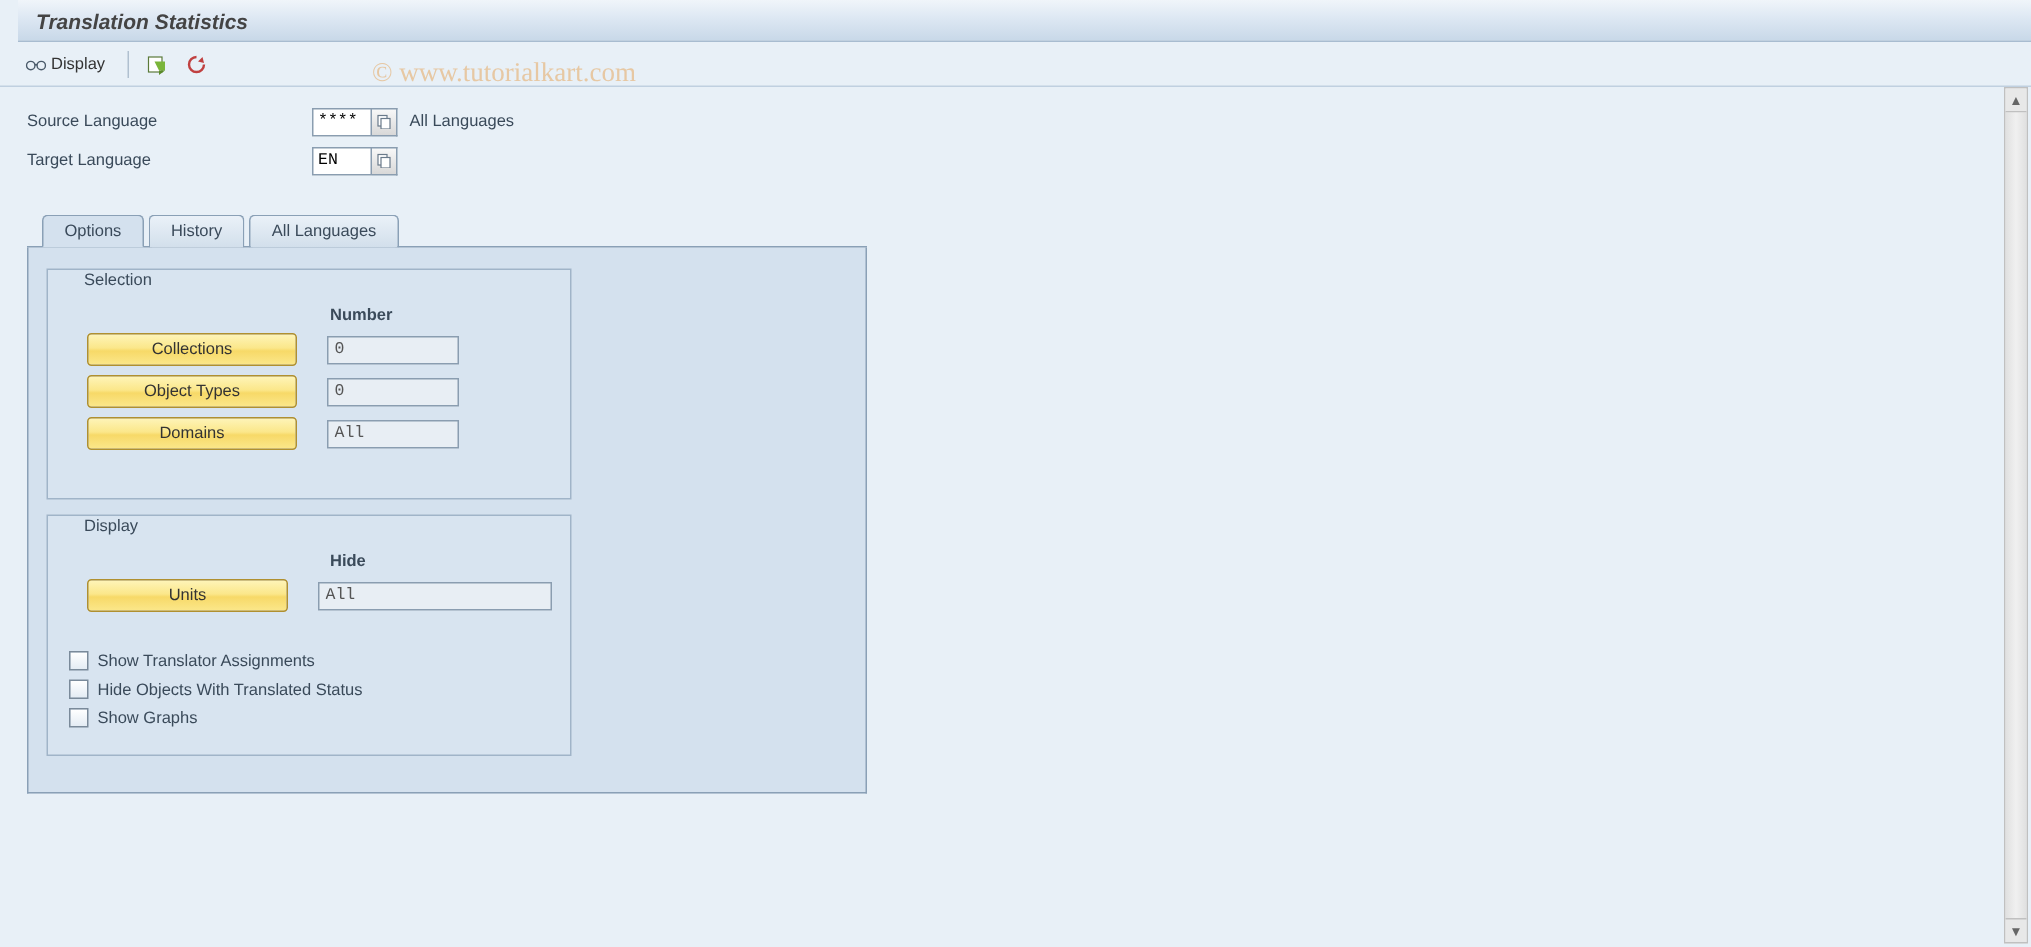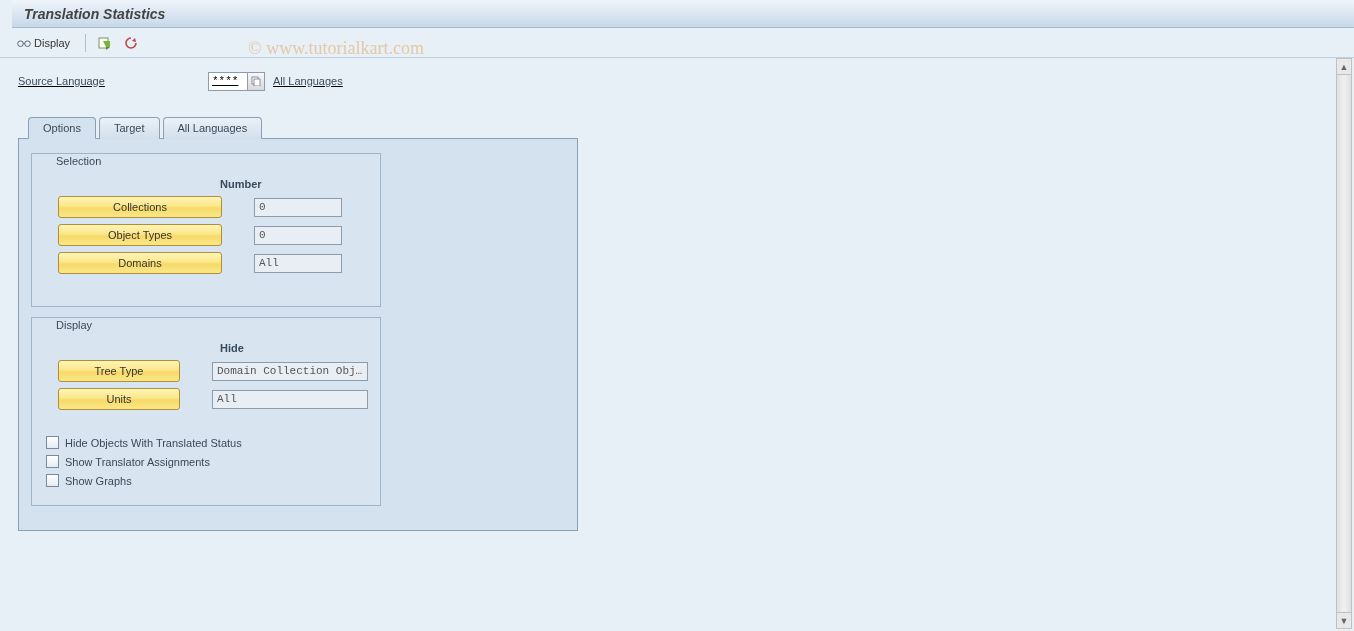--- a/index.html
+++ b/index.html
@@ -70,21 +70,20 @@
       font-size:9px; color:#666; cursor:pointer;
       border-bottom:1px solid #c0c0c0;
     }
     .scroll-btn.down { border-bottom:none; border-top:1px solid #c0c0c0;}
     .scroll-track { flex:1; background: linear-gradient(to right,#e0e0e0,#f0f0f0,#e0e0e0);}
     .form-row {
       display: flex;
       align-items: center;
       margin-bottom: 4px;
       height: 22px;
-      text-decoration: underline;
     }
     .form-label {
       width: 190px;
       color: #3a4a5a;
       font-size: 11px;
     }
     .input-box {
       background: #fff;
       border: 1px solid #8a9db0;
       height: 19px;
@@ -152,29 +151,29 @@
     }
     .group-box.titled { padding-top: 24px; }
     .col-header {
       font-size: 11px; color:#3a4a5a;
       margin-left: 176px;
       margin-bottom: 6px;
       font-weight: bold;
     }
     .btn-row { display:flex; align-items:center; margin-bottom:6px;}
     .sap-btn {
-      width: 164px; height: 22px;
+      width: 140px; height: 22px;
       background: linear-gradient(to bottom, #fef4b8 0%, #fbe78a 45%, #f7d968 55%, #fbe78a 100%);
       border: 1px solid #b09030;
       border-radius: 3px;
       font-size: 11px;
       color: #333;
       cursor: pointer;
       display:flex; align-items:center; justify-content:center;
-      margin-right: 32px;
+      margin-right: 20px;
       margin-left: 14px;
     }
     .num-field {
       width: 88px; height:19px;
       border:1px solid #8a9db0;
       background:#fff;
       font-family:'Courier New', monospace;
       font-size:11px;
       padding: 1px 4px;
       color:#333;
@@ -245,24 +244,34 @@
     <span class="input-box" style="width:40px;">****</span>
     <span class="f4-btn">
       <svg width="10" height="10" viewBox="0 0 10 10">
         <rect x="1" y="1" width="6" height="7" fill="#fff" stroke="#6a7a8a" stroke-width="0.8"></rect>
         <rect x="3" y="3" width="6" height="7" fill="#fff" stroke="#6a7a8a" stroke-width="0.8"></rect>
       </svg>
     </span>
     <span class="static-text">All Languages</span>
   </div>
 
+  <div class="form-row">
+    <span class="form-label">Target Language</span>
+    <span class="input-box" style="width:40px;">EN</span>
+    <span class="f4-btn">
+      <svg width="10" height="10" viewBox="0 0 10 10">
+        <rect x="1" y="1" width="6" height="7" fill="#fff" stroke="#6a7a8a" stroke-width="0.8"></rect>
+        <rect x="3" y="3" width="6" height="7" fill="#fff" stroke="#6a7a8a" stroke-width="0.8"></rect>
+      </svg>
+    </span>
+  </div>
 
   <div class="tab-strip" style="width:560px;text-align:center;">
     <div class="tab active">Options</div>
-    <div class="tab">Target</div>
+    <div class="tab">History</div>
     <div class="tab">All Languages</div>
   </div>
 
   <div class="tab-body">
 
     <div class="group-box titled" style="width:350px;">
       <span class="group-title">Selection</span>
       <div class="col-header">Number</div>
 
       <div class="btn-row">
@@ -278,36 +287,32 @@
         <input class="num-field ro" readonly="" value="All" style="">
       </div>
       <div class="spacer-row"></div>
     </div>
 
     <div class="group-box titled" style="width:350px;">
       <span class="group-title">Display</span>
       <div class="col-header">Hide</div>
 
       <div class="btn-row">
-        <button class="sap-btn">Tree Type</button>
-        <input class="num-field ro wide-field" readonly="" value="Domain Collection Obj…" style="">
-      </div>
-      <div class="btn-row">
         <button class="sap-btn">Units</button>
         <input class="num-field ro wide-field" readonly="" value="All" style="">
       </div>
       <div class="spacer-row"></div>
 
+      <div class="check-row">
+        <span class="checkbox"></span>
+        <span>Show Translator Assignments</span>
+      </div>
       <div class="check-row">
         <span class="checkbox"></span>
         <span>Hide Objects With Translated Status</span>
-      </div>
-      <div class="check-row">
-        <span class="checkbox"></span>
-        <span>Show Translator Assignments</span>
       </div>
       <div class="check-row">
         <span class="checkbox"></span>
         <span>Show Graphs</span>
       </div>
     </div>
 
 
   </div>
 

